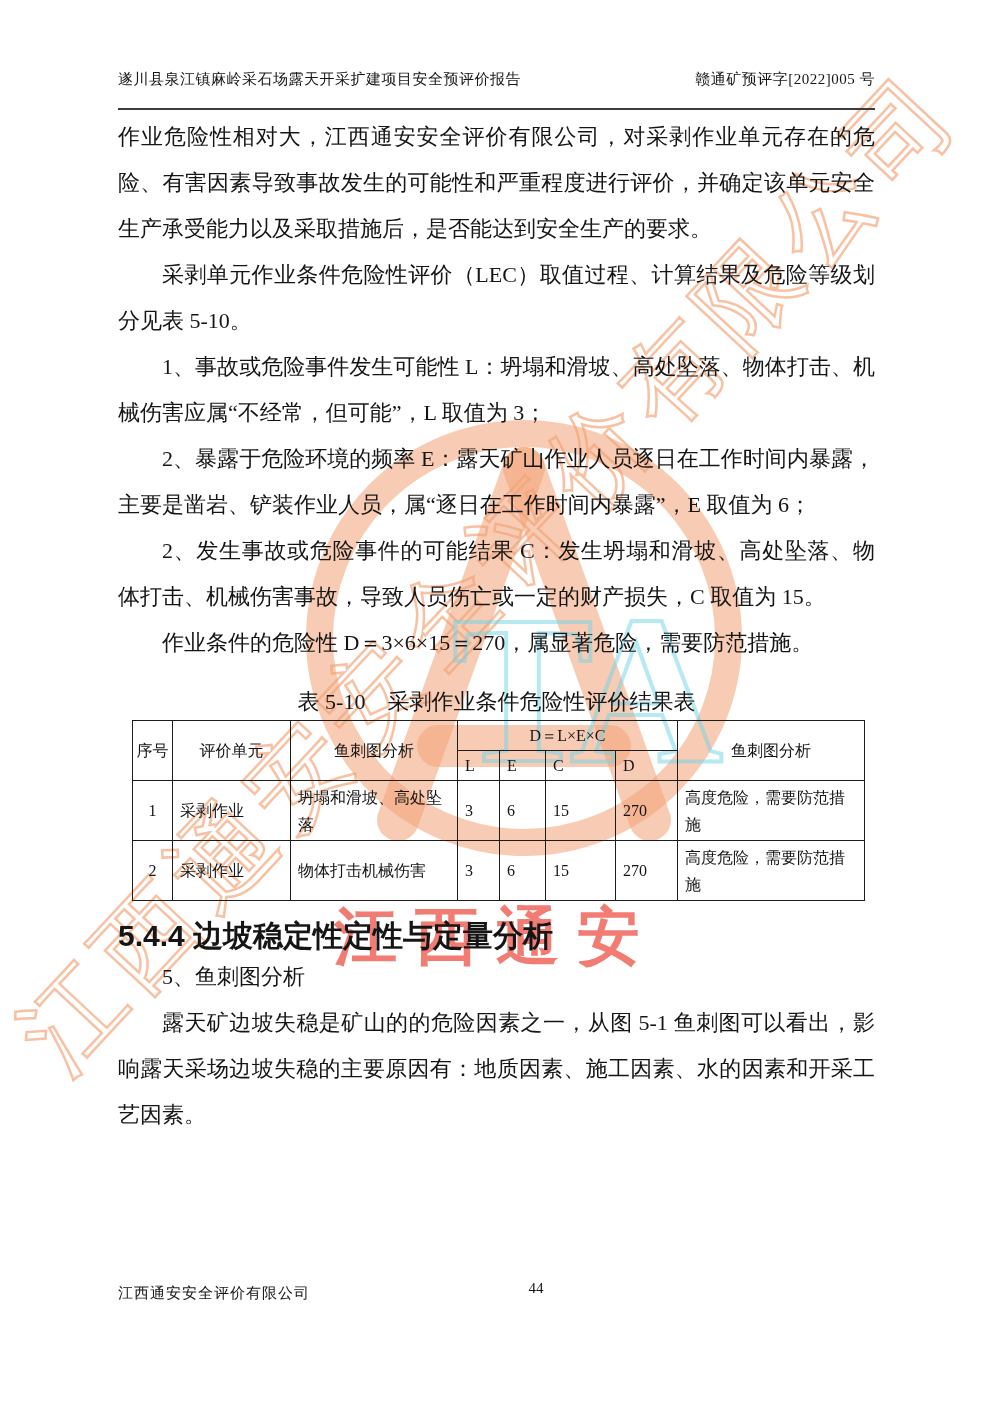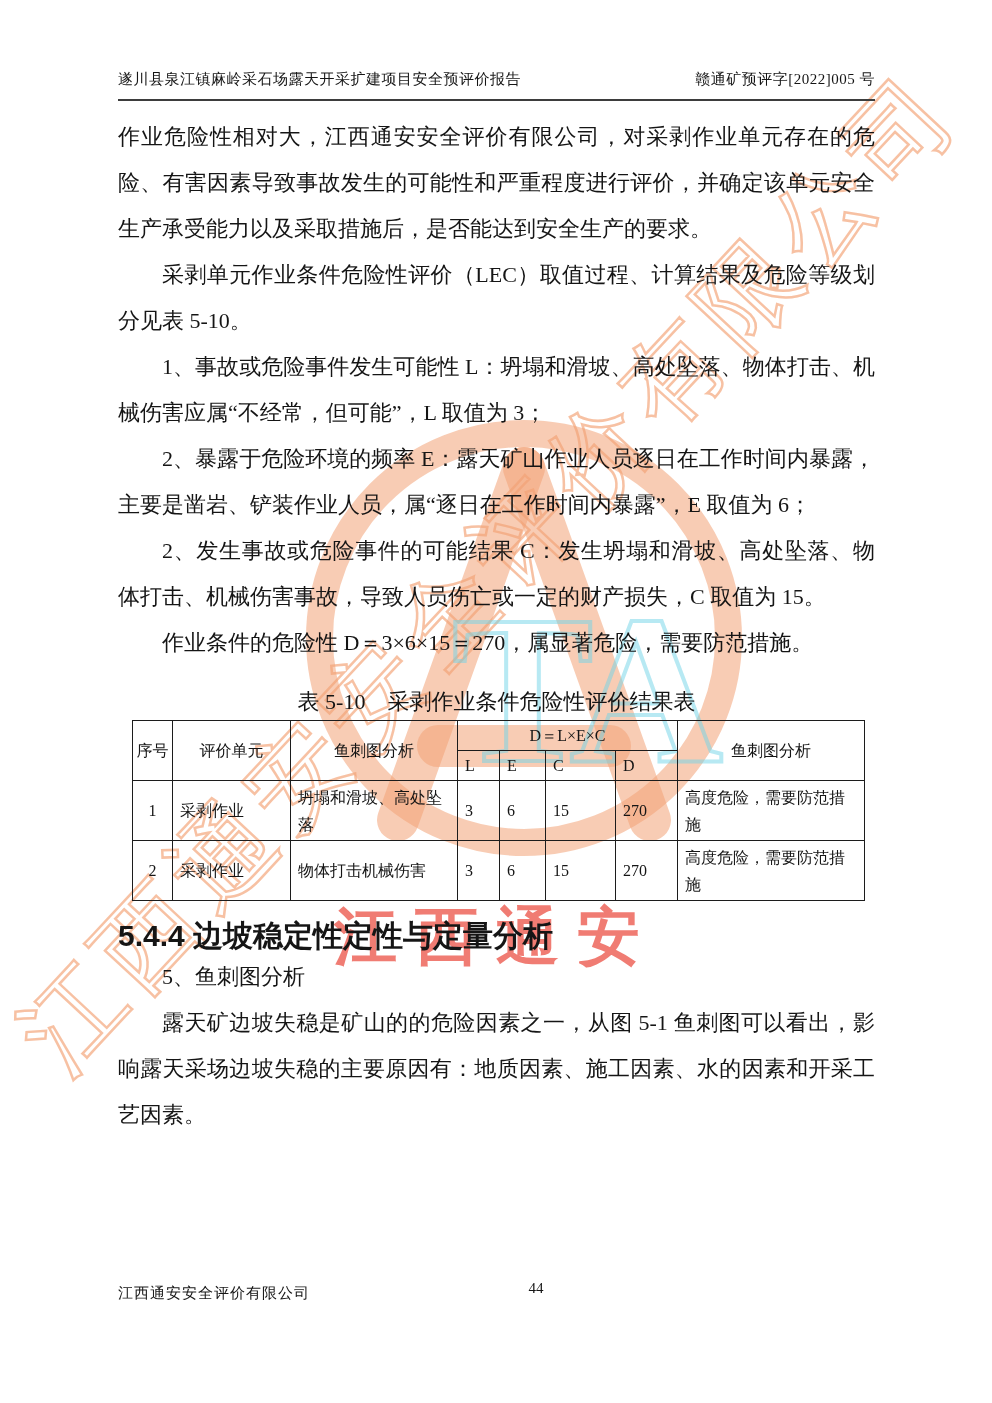--- a/index.html
+++ b/index.html
@@ -47,21 +47,21 @@
     white-space: nowrap;
   }
 
   
   .content-layer { position: absolute; inset: 0; z-index: 1; }
 
   .doc-header {
     position: absolute; left: 118px; width: 757px; top: 70px;
     display: flex; justify-content: space-between; align-items: flex-end;
     font-size: 15px; letter-spacing: 0.5px;
-    padding-bottom: 10px; border-bottom: 2px solid #3d3d3d;
+    padding-bottom: 19px; border-bottom: 2px solid #3d3d3d;
   }
 
   .main {
     position: absolute; left: 118px; width: 757px; top: 114px;
     font-size: 22px; line-height: 46px; text-align: justify;
   }
   .para { text-indent: 2em; margin: 0; }
   .para.no-indent { text-indent: 0; }
 
   .table-title { text-align: center; text-indent: 0; font-size: 22px; line-height: 36px; margin-top: 18px; }

